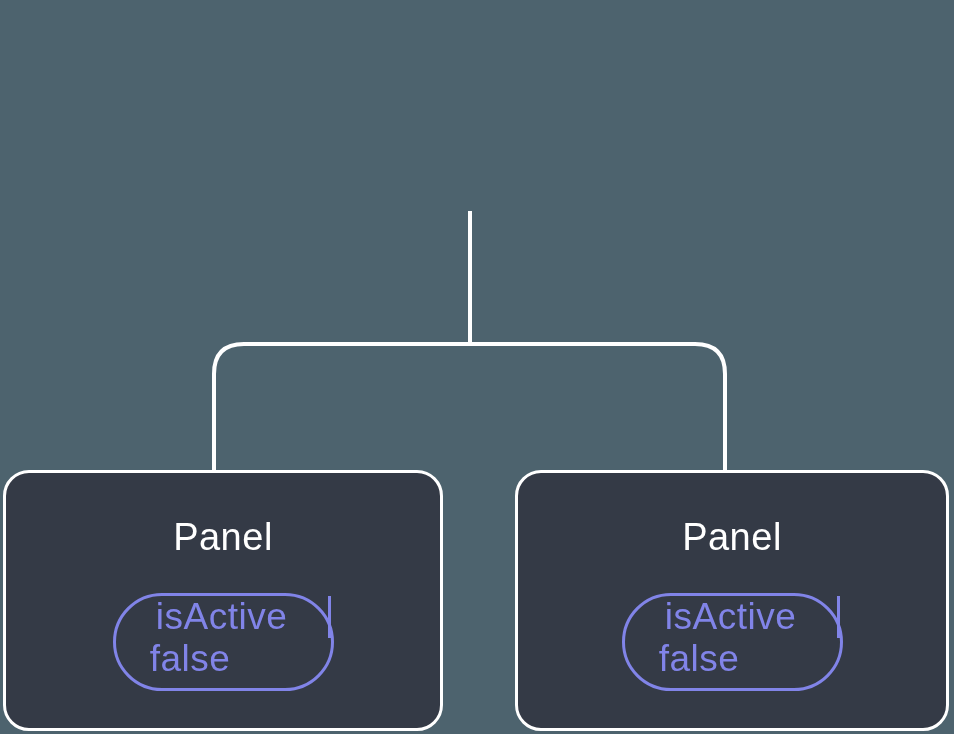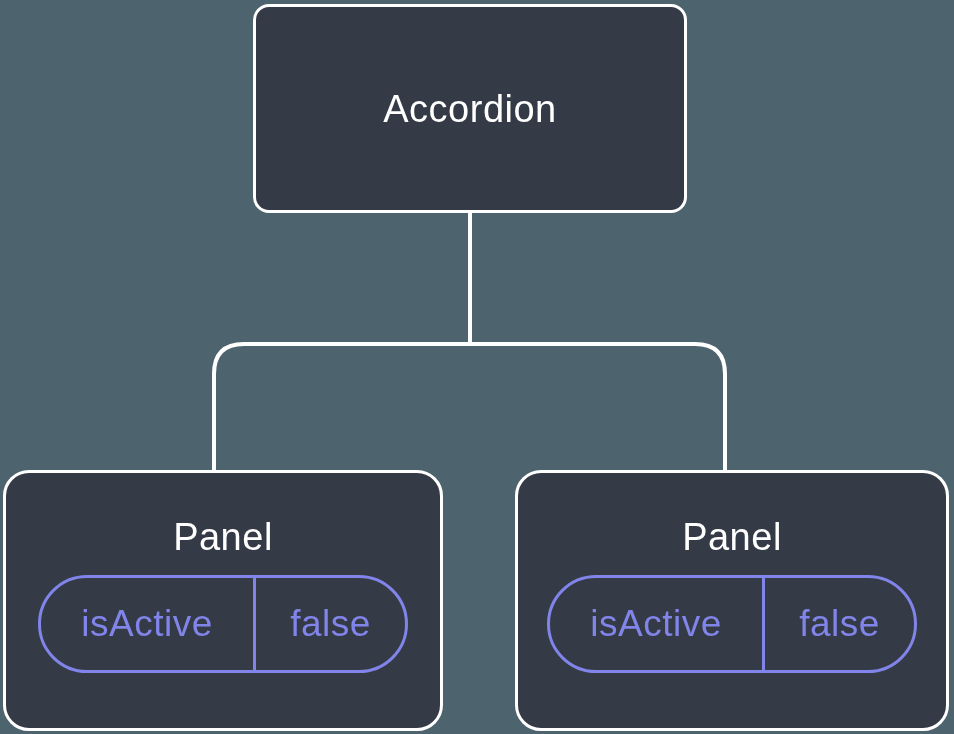--- a/index.html
+++ b/index.html
@@ -56,27 +56,28 @@
     height: 261px;
     border-radius: 26px;
     display: flex;
     flex-direction: column;
     align-items: center;
   }
   .panel-left  { left: 3px;   width: 440px; }
   .panel-right { left: 515px; width: 434px; }
   .panel-node .node-label { margin-top: 42px; }
   .state-pill {
-    margin-top: 16px;
+    margin-top: 34px;
     height: 98px;
     border: 3px solid var(--state-accent, #8184E8);
     border-radius: 49px;
     display: flex;
     align-items: stretch;
     box-sizing: border-box;
+    flex-direction: column;
   }
   .state-cell {
     display: flex;
     align-items: center;
     justify-content: center;
     color: var(--state-accent, #8184E8);
     font-size: 37px;
     font-weight: 400;
     letter-spacing: 0.5px;
   }
@@ -91,23 +92,20 @@
 </head>
 <body>
 
 <div class="canvas">
 
   <svg class="connectors" viewBox="0 0 954 734" xmlns="http://www.w3.org/2000/svg" aria-hidden="true">
     <path d="M470 211 L470 346"></path>
     <path d="M214 471 L214 374 Q214 344 244 344 L695 344 Q725 344 725 374 L725 471"></path>
   </svg>
 
-  <div class="node root-node">
-    <span class="node-label">Accordion</span>
-  </div>
 
   <div class="node panel-node panel-left">
     <span class="node-label">Panel</span>
     <div class="state-pill">
       <span class="state-cell state-name">isActive</span>
       <span class="state-cell state-value">false</span>
     </div>
   </div>
 
   <div class="node panel-node panel-right">

